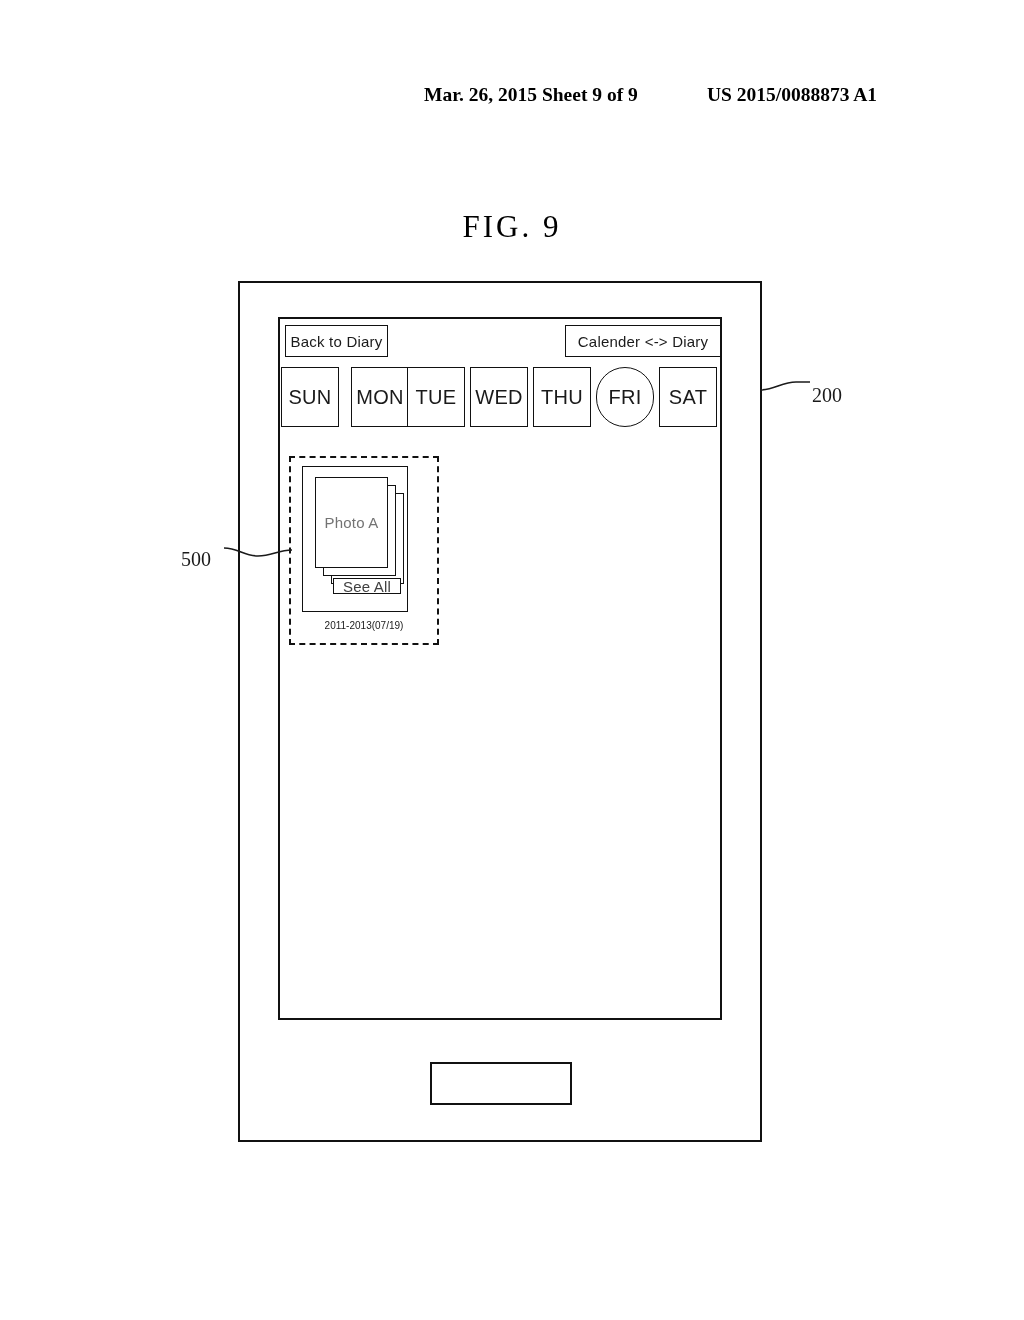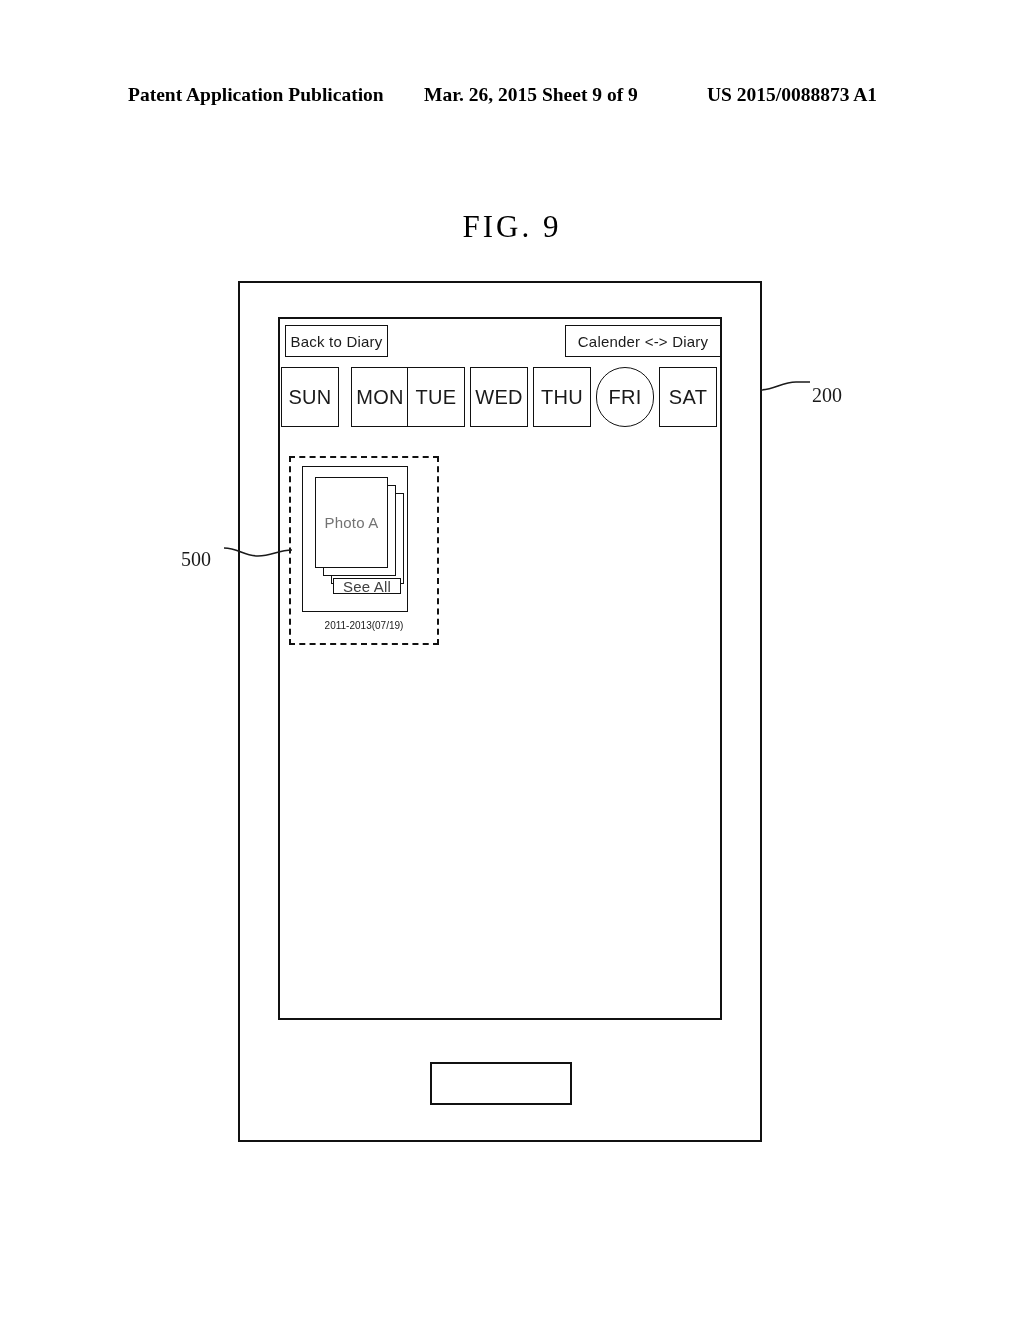--- a/index.html
+++ b/index.html
@@ -250,21 +250,20 @@
     position: absolute;
     overflow: visible;
   }
   #leader-200 { left: 760px; top: 380px; }
   #leader-300 { left: 224px; top: 544px; }
 </style>
 </head>
 <body>
 
 <div id="patent-header">
-  <span class="hdr-left">Patent Application Publication</span>
   <span class="hdr-mid">Mar. 26, 2015  Sheet 9 of 9</span>
   <span class="hdr-right">US 2015/0088873 A1</span>
 </div>
 
 <div id="figure-title">FIG.  9</div>
 
 <div id="device-frame"></div>
 
 <div id="device-screen"></div>
 

